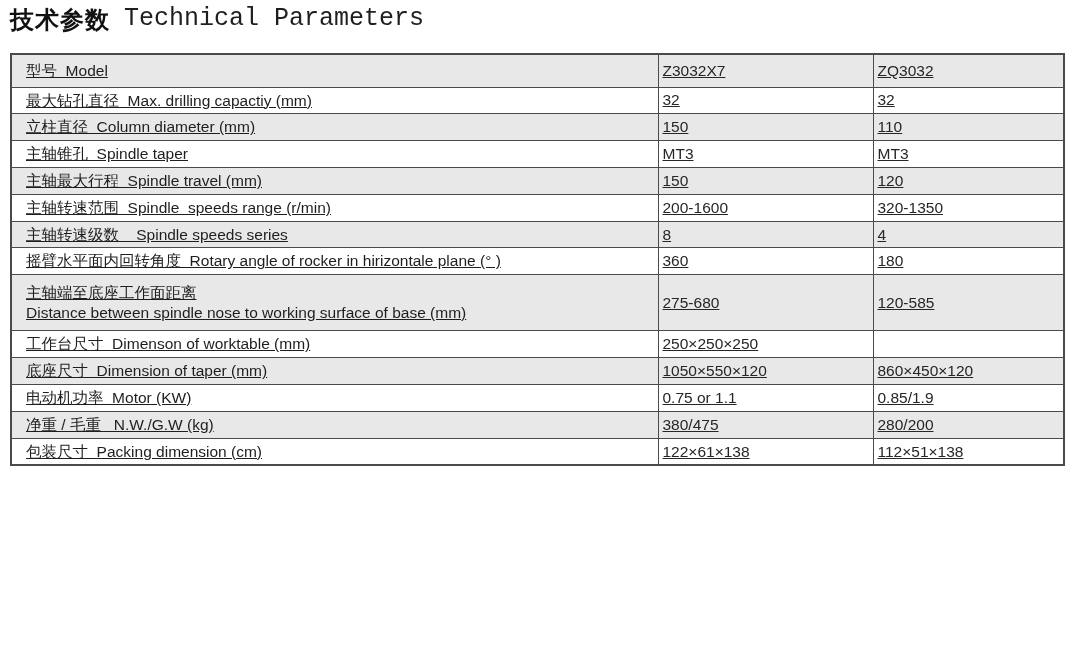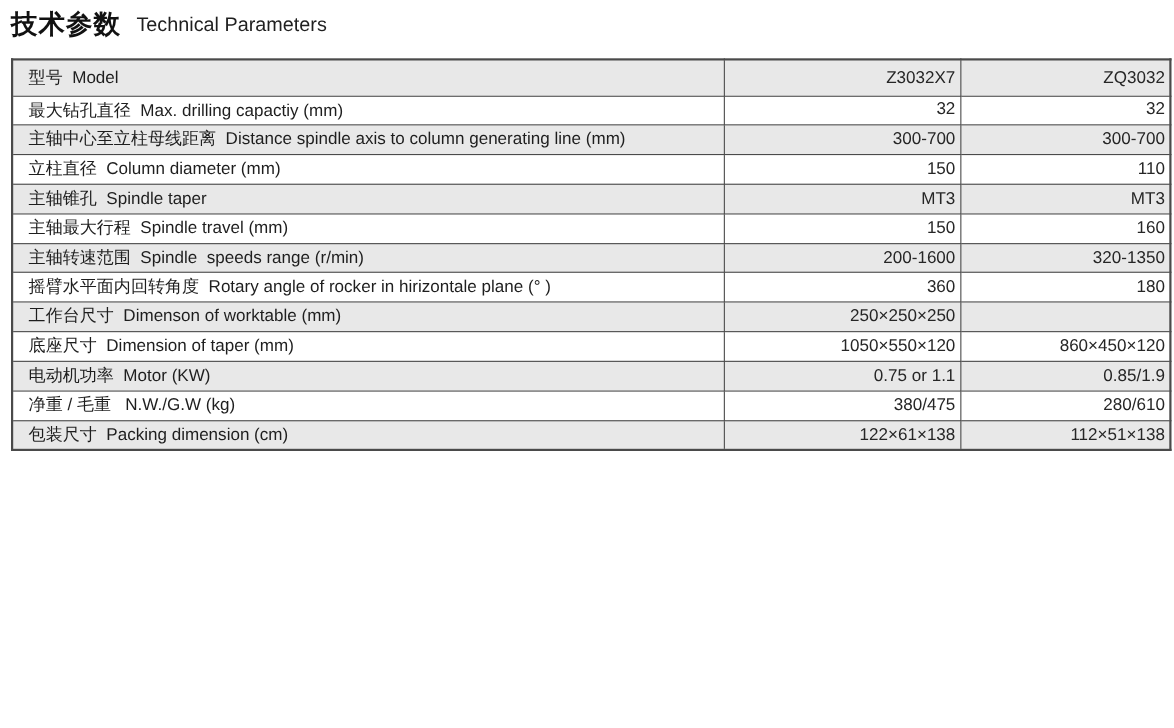--- a/index.html
+++ b/index.html
@@ -5,32 +5,33 @@
   * { box-sizing: border-box; }
   html, body {
     margin: 0; padding: 0;
     width: 1067px; height: 662px;
     background: #ffffff;
     font-family: "Liberation Sans", "DejaVu Sans", sans-serif;
   }
   .page { padding: 2px 0 0 10px; }
   .title-bar {
     display: flex;
-    align-items: center;
+    align-items: flex-start;
     height: 36px;
     margin-top: 2px;
+    font-family: Liberation Mono, monospace;
   }
   .title-zh {
     font-size: 24px;
     font-weight: bold;
     color: #111111;
     letter-spacing: 1px;
   }
   .title-en {
-    font-size: 18px;
+    font-size: 25px;
     color: #1f1f1f;
     margin-left: 14px;
   }
   table.params {
     border-collapse: collapse;
     table-layout: fixed;
     width: 1053px;
     margin-top: 13px;
     border: 2px solid #4a4a4a;
   }
@@ -40,28 +41,29 @@
   tr { height: 21px; }
   tr.header-row { height: 33px; }
   tr.tall { height: 56px; }
   tr:nth-child(odd) { background: #e8e8e8; }
   tr:nth-child(even) { background: #ffffff; }
   td {
     border: 1px solid #4a4a4a;
     font-size: 15.5px;
     color: #1e1e1e;
     vertical-align: middle;
+    text-decoration: underline;
   }
   td.label {
     padding: 3px 8px 3px 14px;
     white-space: pre-wrap;
     line-height: 1.28;
   }
   td.val {
-    text-align: right;
+    text-align: left;
     color: #262626;
     padding: 2px 4px;
   }
 </style>
 </head>
 <body>
 
 <div class="page">
 
   <div class="title-bar">
@@ -80,68 +82,74 @@
         <td class="label">型号  Model</td>
         <td class="val">Z3032X7</td>
         <td class="val">ZQ3032</td>
       </tr>
       <tr>
         <td class="label">最大钻孔直径  Max. drilling capactiy (mm)</td>
         <td class="val">32</td>
         <td class="val">32</td>
       </tr>
       <tr>
-        <td class="label">主轴中心至立柱母线距离  Distance spindle axis to column generating line (mm)</td>
-        <td class="val">300-700</td>
-        <td class="val">300-700</td>
-      </tr>
-      <tr>
         <td class="label">立柱直径  Column diameter (mm)</td>
         <td class="val">150</td>
         <td class="val">110</td>
       </tr>
       <tr>
         <td class="label">主轴锥孔  Spindle taper</td>
         <td class="val">MT3</td>
         <td class="val">MT3</td>
       </tr>
       <tr>
         <td class="label">主轴最大行程  Spindle travel (mm)</td>
         <td class="val">150</td>
-        <td class="val">160</td>
+        <td class="val">120</td>
       </tr>
       <tr>
         <td class="label">主轴转速范围  Spindle  speeds range (r/min)</td>
         <td class="val">200-1600</td>
         <td class="val">320-1350</td>
       </tr>
       <tr>
+        <td class="label">主轴转速级数    Spindle speeds series</td>
+        <td class="val">8</td>
+        <td class="val">4</td>
+      </tr>
+      <tr>
         <td class="label">摇臂水平面内回转角度  Rotary angle of rocker in hirizontale plane (° )</td>
         <td class="val">360</td>
         <td class="val">180</td>
+      </tr>
+      <tr class="tall">
+        <td class="label">主轴端至底座工作面距离
+Distance between spindle nose to working surface of base (mm)</td>
+        <td class="val">275-680</td>
+        <td class="val">120-585</td>
       </tr>
       <tr>
         <td class="label">工作台尺寸  Dimenson of worktable (mm)</td>
         <td class="val">250×250×250</td>
         <td class="val"></td>
       </tr>
       <tr>
         <td class="label">底座尺寸  Dimension of taper (mm)</td>
         <td class="val">1050×550×120</td>
         <td class="val">860×450×120</td>
       </tr>
       <tr>
         <td class="label">电动机功率  Motor (KW)</td>
         <td class="val">0.75 or 1.1</td>
         <td class="val">0.85/1.9</td>
       </tr>
       <tr>
         <td class="label">净重 / 毛重   N.W./G.W (kg)</td>
         <td class="val">380/475</td>
-        <td class="val">280/610</td>
+        <td class="val">280/200</td>
       </tr>
       <tr>
         <td class="label">包装尺寸  Packing dimension (cm)</td>
         <td class="val">122×61×138</td>
         <td class="val">112×51×138</td>
       </tr>
     </tbody>
   </table>
 
 </div>

